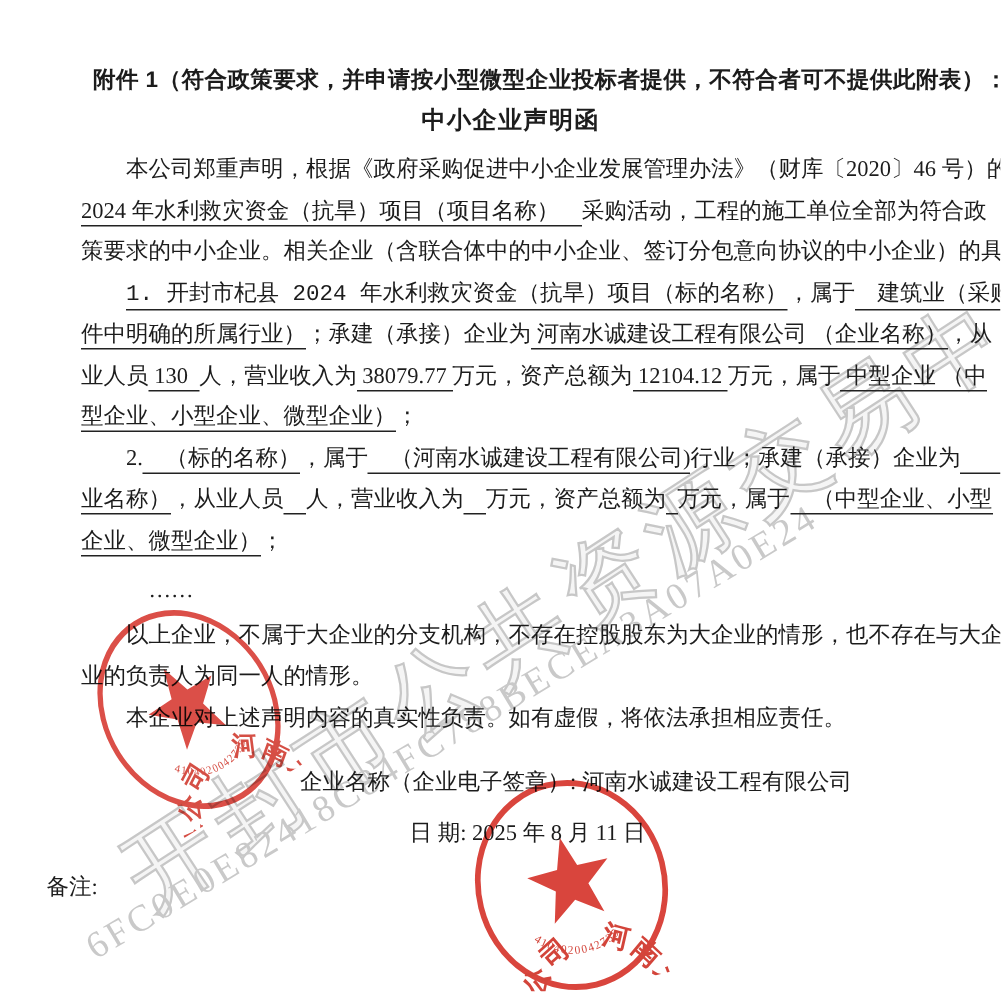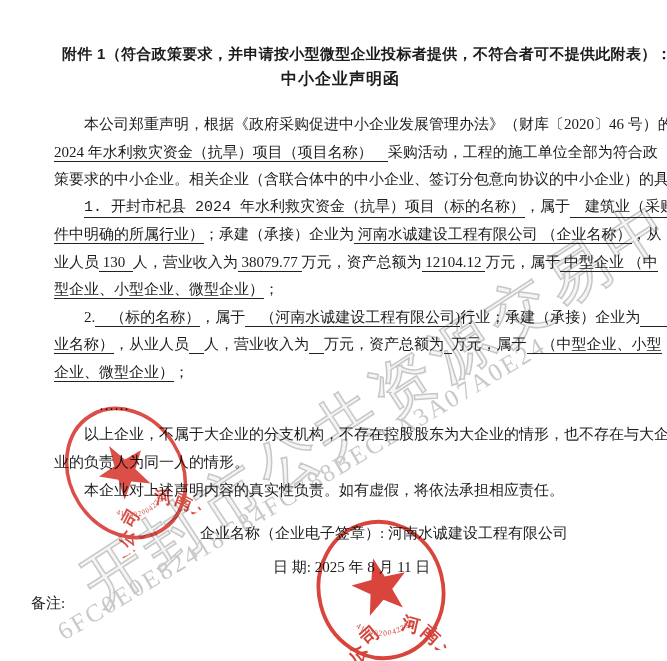--- a/index.html
+++ b/index.html
@@ -30,23 +30,23 @@
     pointer-events:none;
   }
   
   .content{position:absolute;inset:0;z-index:1;padding:40px 16px 0 30px;}
   .att-title{
     font-family:"Liberation Sans","DejaVu Sans",sans-serif;
     font-weight:bold;font-size:15px;line-height:27px;
     margin-left:32px;letter-spacing:.3px;white-space:nowrap;
   }
   .doc-title{
-    font-family:Liberation Mono, monospace;
+    font-family:Liberation Serif, serif;
     font-weight:bold;font-size:16px;line-height:27px;
-    text-align:center;margin-bottom:17px;letter-spacing:1px;
+    text-align:center;margin-bottom:6px;letter-spacing:1px;
   }
   .body .line{font-size:15px;line-height:27.5px;white-space:nowrap;margin-left:24px;}
   .u{border-bottom:1px solid #222;padding-bottom:1px;}
   .sig-line{font-size:15px;line-height:27.5px;margin-top:16px;margin-left:170px;white-space:nowrap;}
   .date-line{font-size:15px;line-height:27.5px;margin-top:6px;margin-left:243px;white-space:nowrap;}
   .note-line{font-size:15px;line-height:27.5px;margin-top:9px;margin-left:1px;}
   
   .stamp{position:absolute;z-index:2;mix-blend-mode:multiply;pointer-events:none;}
   .stamp-a{left:64px;top:402px;width:124px;height:142px;transform:rotate(-32deg);opacity:.87;}
   .stamp-b{left:312px;top:518px;width:138px;height:144px;transform:rotate(-14deg);opacity:.92;}

